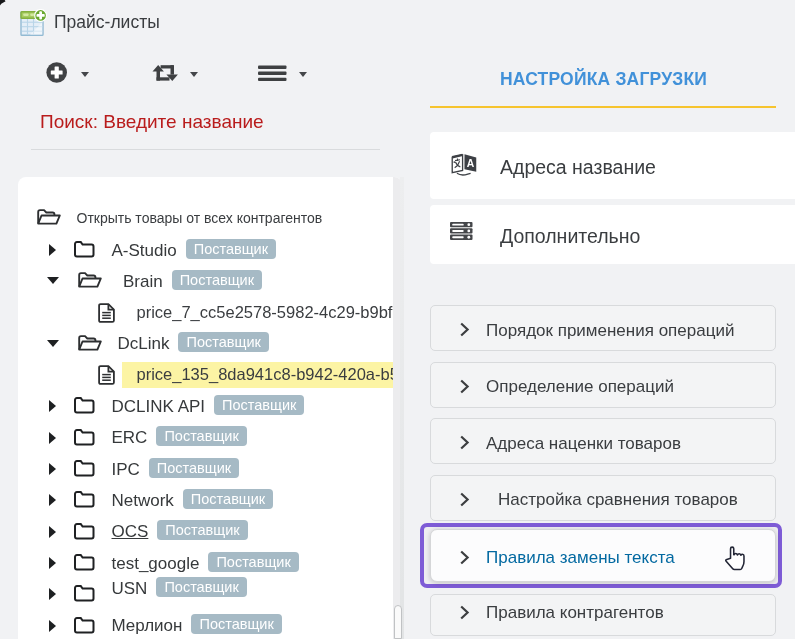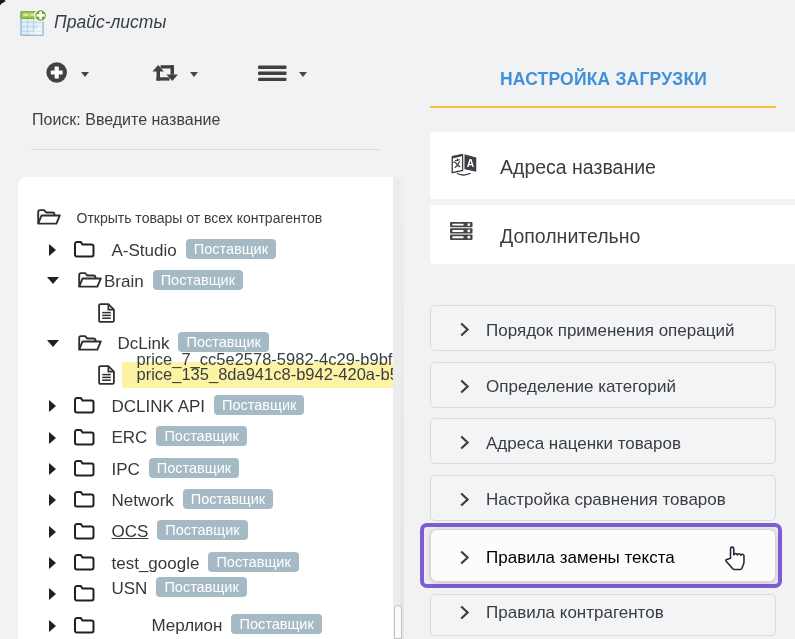--- a/index.html
+++ b/index.html
@@ -23,21 +23,21 @@
     <line x1="13.5" y1="9.5" x2="13.5" y2="25.7"></line>
   </g>
   <polygon points="22.3,13.5 22.3,25.8 10,25.8" fill="rgba(255,255,255,0.45)"></polygon>
   <rect x="1" y="2.7" width="22" height="6.5" rx="0.8" fill="#a4cb60" stroke="#84b03e" stroke-width="1.4"></rect>
   <rect x="3.2" y="4.5" width="5.4" height="2.4" rx="0.8" fill="#d2e8a0"></rect>
   <rect x="10.2" y="4.5" width="4" height="2.4" rx="0.8" fill="#d2e8a0"></rect>
   <circle cx="20.6" cy="6.4" r="5.9" fill="#69a82f" stroke="#fff" stroke-width="1.2"></circle>
   <rect x="19.3" y="2.3" width="2.7" height="8.2" rx="0.9" fill="#fff"></rect>
   <rect x="16.5" y="5.1" width="8.2" height="2.7" rx="0.9" fill="#fff"></rect>
 </svg>
-<div class="abs txt" style="left:54px;top:12px;font-size:17.5px;font-style:italic;">Прайс-листы</div>
+<div class="abs txt" style="left:54px;top:12px;font-size:17.5px;">Прайс-листы</div>
 
 <svg class="abs" style="left:46px;top:61.5px" width="22" height="22">
   <circle cx="10.7" cy="10.5" r="10.3" fill="#404244"></circle>
   <rect x="8.6" y="4.6" width="4.2" height="11.8" rx="0.5" fill="#fff"></rect>
   <rect x="4.8" y="8.4" width="11.8" height="4.2" rx="0.5" fill="#fff"></rect>
 </svg>
 <span class="abs" style="left:81px;top:71.5px;width:0;height:0;border-left:4.2px solid transparent;border-right:4.2px solid transparent;border-top:5px solid #44464a;"></span>
 
 <svg class="abs" style="left:152px;top:65px" width="26" height="16" viewBox="0 0 26 16">
   <g fill="#3e4042">
@@ -53,21 +53,21 @@
 
 <svg class="abs" style="left:258px;top:64.8px" width="29" height="17">
   <g fill="#3e4042">
     <rect x="0" y="0.5" width="28.5" height="3.4" rx="1"></rect>
     <rect x="0" y="6.6" width="28.5" height="3.4" rx="1"></rect>
     <rect x="0" y="12.7" width="28.5" height="3.4" rx="1"></rect>
   </g>
 </svg>
 <span class="abs" style="left:299px;top:71.5px;width:0;height:0;border-left:4.2px solid transparent;border-right:4.2px solid transparent;border-top:5px solid #44464a;"></span>
 
-<div class="abs" style="left:32px;top:110.5px;font-size:16px;color:#404040;">Поиск: Введите название</div>
+<div class="abs" style="left:40px;top:110.5px;font-size:19px;color:#b91c1c;">Поиск: Введите название</div>
 <div class="abs" style="left:31px;top:149px;width:349px;height:1px;background:#d9dbdd;"></div>
 
 <div class="abs" style="left:18px;top:177px;width:384px;height:462px;background:#fff;border-radius:8px 8px 0 0;"></div>
 
 <div class="abs" style="left:393px;top:177px;width:9px;height:462px;background:#ececee;border-radius:0 8px 0 0;"></div>
 <div class="abs" style="left:399.5px;top:177px;width:4.5px;height:462px;background:linear-gradient(#edeeef, #e2e4e5);"></div>
 <div class="abs" style="left:393.5px;top:605px;width:8px;height:34px;background:#fafafa;border:1px solid #c0c2c4;border-radius:4px 4px 0 0;"></div>
 
 <div class="abs" style="left:121.5px;top:361.5px;width:271.5px;height:26.5px;background:#fcf4a4;"></div>
 
@@ -80,31 +80,31 @@
     <span class="abs" style="left:48.5px;top:243.9px;width:0;height:0;border-top:6px solid transparent;border-bottom:6px solid transparent;border-left:7.8px solid #1e2022;"></span>
     <span class="abs" style="left:73.5px;top:240.9px"><svg width="21" height="17" viewBox="0 0 21 17">
         <path d="M1 3.1 Q1 1.1 3 1.1 L6.8 1.1 L8.6 3.5 L17.6 3.5 Q19.5 3.5 19.5 5.5 L19.5 13.4 Q19.5 15.4 17.6 15.4 L2.9 15.4 Q1 15.4 1 13.4 Z" fill="none" stroke="#1f2123" stroke-width="2"></path>
       </svg></span>
     <div class="abs" style="left:111.5px;top:240.5px;font-size:17px;color:#36393b;white-space:nowrap;">A-Studio<span style="display:inline-block;background:#a6bac5;color:#fff;font-size:14.5px;line-height:20px;padding:0 8px;border-radius:4px;margin-left:9px;vertical-align:-1px;position:relative;top:-3px;">Поставщик</span></div>
     <span class="abs" style="left:46.6px;top:277.2px;width:0;height:0;border-left:6.2px solid transparent;border-right:6.2px solid transparent;border-top:7px solid #1e2022;"></span>
     <span class="abs" style="left:78.4px;top:271px"><svg width="24" height="18" viewBox="0 0 24 18">
         <path d="M1.2 15.6 V3.9 Q1.2 2.1 3 2.1 H7 L9.3 4.5 H15.6 Q17.4 4.5 17.4 6.3 V7.5" fill="none" stroke="#2d2f31" stroke-width="1.9"></path>
         <path d="M1.2 15.6 L4.5 7.5 H22.8 L19.4 15.6 Z" fill="none" stroke="#2d2f31" stroke-width="1.9" stroke-linejoin="round"></path>
       </svg></span>
-    <div class="abs" style="left:104px;top:271.8px;font-size:17px;color:#36393b;white-space:nowrap;">Brain<span style="display:inline-block;background:#a6bac5;color:#fff;font-size:14.5px;line-height:20px;padding:0 8px;border-radius:4px;margin-left:9px;vertical-align:-1px;position:relative;top:-3px;">Поставщик</span></div>
+    <div class="abs" style="left:123px;top:271.8px;font-size:17px;color:#36393b;white-space:nowrap;">Brain<span style="display:inline-block;background:#a6bac5;color:#fff;font-size:14.5px;line-height:20px;padding:0 8px;border-radius:4px;margin-left:9px;vertical-align:-1px;position:relative;top:-3px;">Поставщик</span></div>
     <span class="abs" style="left:98px;top:302.5px"><svg width="17" height="20" viewBox="0 0 17 20">
         <path d="M1.1 2.6 Q1.1 1.1 2.6 1.1 H10.4 L15.9 6.6 V17.4 Q15.9 18.9 14.4 18.9 H2.6 Q1.1 18.9 1.1 17.4 Z" fill="none" stroke="#2d2f31" stroke-width="1.8"></path>
         <path d="M10.4 1.1 V6.6 H15.9" fill="none" stroke="#2d2f31" stroke-width="1.8"></path>
         <g stroke="#2d2f31" stroke-width="1.5">
           <line x1="4.2" y1="9.6" x2="12.8" y2="9.6"></line>
           <line x1="4.2" y1="12.4" x2="12.8" y2="12.4"></line>
           <line x1="4.2" y1="15.2" x2="12.8" y2="15.2"></line>
         </g>
       </svg></span>
-    <div class="abs txt" style="left:136.5px;top:302.5px;font-size:16.5px;width:256.5px;overflow:hidden;margin-top:47px;">price_7_cc5e2578-5982-4c29-b9bf</div>
+    <div class="abs txt" style="left:136.5px;top:302.5px;font-size:16.5px;width:256.5px;overflow:hidden;">price_7_cc5e2578-5982-4c29-b9bf</div>
     <span class="abs" style="left:46.6px;top:339.8px;width:0;height:0;border-left:6.2px solid transparent;border-right:6.2px solid transparent;border-top:7px solid #1e2022;"></span>
     <span class="abs" style="left:78.4px;top:333.6px"><svg width="24" height="18" viewBox="0 0 24 18">
         <path d="M1.2 15.6 V3.9 Q1.2 2.1 3 2.1 H7 L9.3 4.5 H15.6 Q17.4 4.5 17.4 6.3 V7.5" fill="none" stroke="#2d2f31" stroke-width="1.9"></path>
         <path d="M1.2 15.6 L4.5 7.5 H22.8 L19.4 15.6 Z" fill="none" stroke="#2d2f31" stroke-width="1.9" stroke-linejoin="round"></path>
       </svg></span>
     <div class="abs" style="left:117.5px;top:334.40000000000003px;font-size:17px;color:#36393b;white-space:nowrap;">DcLink<span style="display:inline-block;background:#a6bac5;color:#fff;font-size:14.5px;line-height:20px;padding:0 8px;border-radius:4px;margin-left:9px;vertical-align:-1px;position:relative;top:-3px;">Поставщик</span></div>
     <span class="abs" style="left:98px;top:365.1px"><svg width="17" height="20" viewBox="0 0 17 20">
         <path d="M1.1 2.6 Q1.1 1.1 2.6 1.1 H10.4 L15.9 6.6 V17.4 Q15.9 18.9 14.4 18.9 H2.6 Q1.1 18.9 1.1 17.4 Z" fill="none" stroke="#2d2f31" stroke-width="1.8"></path>
         <path d="M10.4 1.1 V6.6 H15.9" fill="none" stroke="#2d2f31" stroke-width="1.8"></path>
         <g stroke="#2d2f31" stroke-width="1.5">
@@ -146,21 +146,21 @@
     <div class="abs" style="left:111.5px;top:553.5px;font-size:17px;color:#36393b;white-space:nowrap;">test_google<span style="display:inline-block;background:#a6bac5;color:#fff;font-size:14.5px;line-height:20px;padding:0 8px;border-radius:4px;margin-left:9px;vertical-align:-1px;position:relative;top:-3px;">Поставщик</span></div>
     <span class="abs" style="left:48.5px;top:588.2px;width:0;height:0;border-top:6px solid transparent;border-bottom:6px solid transparent;border-left:7.8px solid #1e2022;"></span>
     <span class="abs" style="left:73.5px;top:585.2px"><svg width="21" height="17" viewBox="0 0 21 17">
         <path d="M1 3.1 Q1 1.1 3 1.1 L6.8 1.1 L8.6 3.5 L17.6 3.5 Q19.5 3.5 19.5 5.5 L19.5 13.4 Q19.5 15.4 17.6 15.4 L2.9 15.4 Q1 15.4 1 13.4 Z" fill="none" stroke="#1f2123" stroke-width="2"></path>
       </svg></span>
     <div class="abs" style="left:111.5px;top:579px;font-size:17px;color:#36393b;white-space:nowrap;">USN<span style="display:inline-block;background:#a6bac5;color:#fff;font-size:14.5px;line-height:20px;padding:0 8px;border-radius:4px;margin-left:9px;vertical-align:-1px;position:relative;top:-3px;">Поставщик</span></div>
     <span class="abs" style="left:48.5px;top:619.5px;width:0;height:0;border-top:6px solid transparent;border-bottom:6px solid transparent;border-left:7.8px solid #1e2022;"></span>
     <span class="abs" style="left:73.5px;top:616.5px"><svg width="21" height="17" viewBox="0 0 21 17">
         <path d="M1 3.1 Q1 1.1 3 1.1 L6.8 1.1 L8.6 3.5 L17.6 3.5 Q19.5 3.5 19.5 5.5 L19.5 13.4 Q19.5 15.4 17.6 15.4 L2.9 15.4 Q1 15.4 1 13.4 Z" fill="none" stroke="#1f2123" stroke-width="2"></path>
       </svg></span>
-    <div class="abs" style="left:111.5px;top:616.1px;font-size:17px;color:#36393b;white-space:nowrap;margin-left:40px;">Мерлион<span style="display:inline-block;background:#a6bac5;color:#fff;font-size:14.5px;line-height:20px;padding:0 8px;border-radius:4px;margin-left:9px;vertical-align:-1px;position:relative;top:-3px;">Поставщик</span></div>
+    <div class="abs" style="left:111.5px;top:616.1px;font-size:17px;color:#36393b;white-space:nowrap;">Мерлион<span style="display:inline-block;background:#a6bac5;color:#fff;font-size:14.5px;line-height:20px;padding:0 8px;border-radius:4px;margin-left:9px;vertical-align:-1px;position:relative;top:-3px;">Поставщик</span></div>
   </div>
 
 <div class="abs" style="left:430px;top:69px;width:347px;text-align:center;font-size:17.5px;font-weight:bold;color:#4191d9;letter-spacing:0.2px;">НАСТРОЙКА ЗАГРУЗКИ</div>
 <div class="abs" style="left:429.5px;top:105.5px;width:346.5px;height:2.5px;background:#f6c42e;"></div>
 
 <div class="abs" style="left:430px;top:132px;width:365px;height:66.5px;background:#fff;border-radius:4px 0 0 4px;"></div>
 <svg class="abs" style="left:450px;top:152px" width="28" height="24.5" viewBox="0 0 29 26">
   <polygon points="2,5.5 13,3 13,19.5 2,22" fill="#fff" stroke="#3d4045" stroke-width="1.4"></polygon>
   <path d="M2 5.5 L13 3" stroke="#3d4045" stroke-width="2.6"></path>
   <g stroke="#3d4045" stroke-width="1.2" fill="none">
@@ -197,40 +197,40 @@
 <div id="accordion">
     <div class="abs" style="left:429.5px;top:305px;width:346.5px;height:46px;background:#f3f4f5;border:1px solid #d8dadc;border-radius:5px;"></div>
     <svg class="abs" style="left:459px;top:322px" width="11" height="15" viewBox="0 0 11 15">
       <path d="M2.2 1.5 L8.6 7.5 L2.2 13.5" stroke="#3c3e40" stroke-width="2.2" fill="none"></path>
     </svg>
     <div class="abs txt" style="left:486px;top:320.5px;font-size:17px;">Порядок применения операций</div>
     <div class="abs" style="left:429.5px;top:361.5px;width:346.5px;height:46px;background:#f3f4f5;border:1px solid #d8dadc;border-radius:5px;"></div>
     <svg class="abs" style="left:459px;top:378.5px" width="11" height="15" viewBox="0 0 11 15">
       <path d="M2.2 1.5 L8.6 7.5 L2.2 13.5" stroke="#3c3e40" stroke-width="2.2" fill="none"></path>
     </svg>
-    <div class="abs txt" style="left:486px;top:377px;font-size:17px;">Определение категорий</div>
+    <div class="abs txt" style="left:486px;top:377px;font-size:17px;">Определение операций</div>
     <div class="abs" style="left:429.5px;top:418px;width:346.5px;height:46px;background:#f3f4f5;border:1px solid #d8dadc;border-radius:5px;"></div>
     <svg class="abs" style="left:459px;top:435px" width="11" height="15" viewBox="0 0 11 15">
       <path d="M2.2 1.5 L8.6 7.5 L2.2 13.5" stroke="#3c3e40" stroke-width="2.2" fill="none"></path>
     </svg>
     <div class="abs txt" style="left:486px;top:433.5px;font-size:17px;">Адреса наценки товаров</div>
     <div class="abs" style="left:429.5px;top:474.5px;width:346.5px;height:46px;background:#f3f4f5;border:1px solid #d8dadc;border-radius:5px;"></div>
     <svg class="abs" style="left:459px;top:491.5px" width="11" height="15" viewBox="0 0 11 15">
       <path d="M2.2 1.5 L8.6 7.5 L2.2 13.5" stroke="#3c3e40" stroke-width="2.2" fill="none"></path>
     </svg>
-    <div class="abs txt" style="left:486px;top:490px;font-size:17px;">Настройка сравнения товаров</div>
+    <div class="abs txt" style="left:498px;top:490px;font-size:17px;">Настройка сравнения товаров</div>
     <div class="abs" style="left:429.5px;top:594px;width:346.5px;height:42px;background:#f3f4f5;border:1px solid #d8dadc;border-radius:5px;"></div>
     <svg class="abs" style="left:459px;top:604.5px" width="11" height="15" viewBox="0 0 11 15">
       <path d="M2.2 1.5 L8.6 7.5 L2.2 13.5" stroke="#3c3e40" stroke-width="2.2" fill="none"></path>
     </svg>
     <div class="abs txt" style="left:486px;top:603px;font-size:17px;">Правила контрагентов</div>
   </div>
 
 <div class="abs" style="left:419.75px;top:523px;width:362.5px;height:64.5px;border:4.7px solid #7e5cd6;border-radius:7px;background:#eeeef1;"></div>
 <div class="abs" style="left:430px;top:529px;width:345.5px;height:52.5px;background:#fcfcfd;border:1px solid #d5d6d8;border-radius:7px;box-shadow:0 1px 5px rgba(0,0,0,0.18);"></div>
 <svg class="abs" style="left:459px;top:549.5px" width="11" height="15" viewBox="0 0 11 15">
     <path d="M2.2 1.5 L8.6 7.5 L2.2 13.5" stroke="#3c3e40" stroke-width="2.2" fill="none"></path>
   </svg>
-<div class="abs" style="left:486px;top:547.5px;font-size:17px;color:#000000;white-space:nowrap;">Правила замены текста</div>
+<div class="abs" style="left:486px;top:547.5px;font-size:17px;color:#0369a1;white-space:nowrap;">Правила замены текста</div>
 
 <svg class="abs" style="left:724.5px;top:546px" width="20" height="25.3" viewBox="0 0 18.6 23.4">
   <path d="M5.15 11.4 L5.15 2.5 Q5.15 1 6.65 1 Q8.15 1 8.15 2.5 L8.15 8.1 L8.45 8.1 Q8.75 6.9 9.95 6.9 Q11.15 6.9 11.45 8.2 L11.75 8.2 Q12.05 7.2 13.15 7.2 Q14.35 7.2 14.65 8.45 L14.9 8.45 Q15.25 7.55 16.25 7.55 Q17.65 7.55 17.65 9.2 L17.65 14.3 Q17.65 17.1 16.45 18.9 L15.55 20.9 Q15.15 21.8 14.15 21.8 L8.75 21.8 Q7.7 21.8 7.0 20.9 L1.1 14.15 Q0.35 13.35 1.0 12.65 Z" fill="#fff" stroke="#232636" stroke-width="1.45" stroke-linejoin="round"></path>
 </svg>
 
 </body></html>

